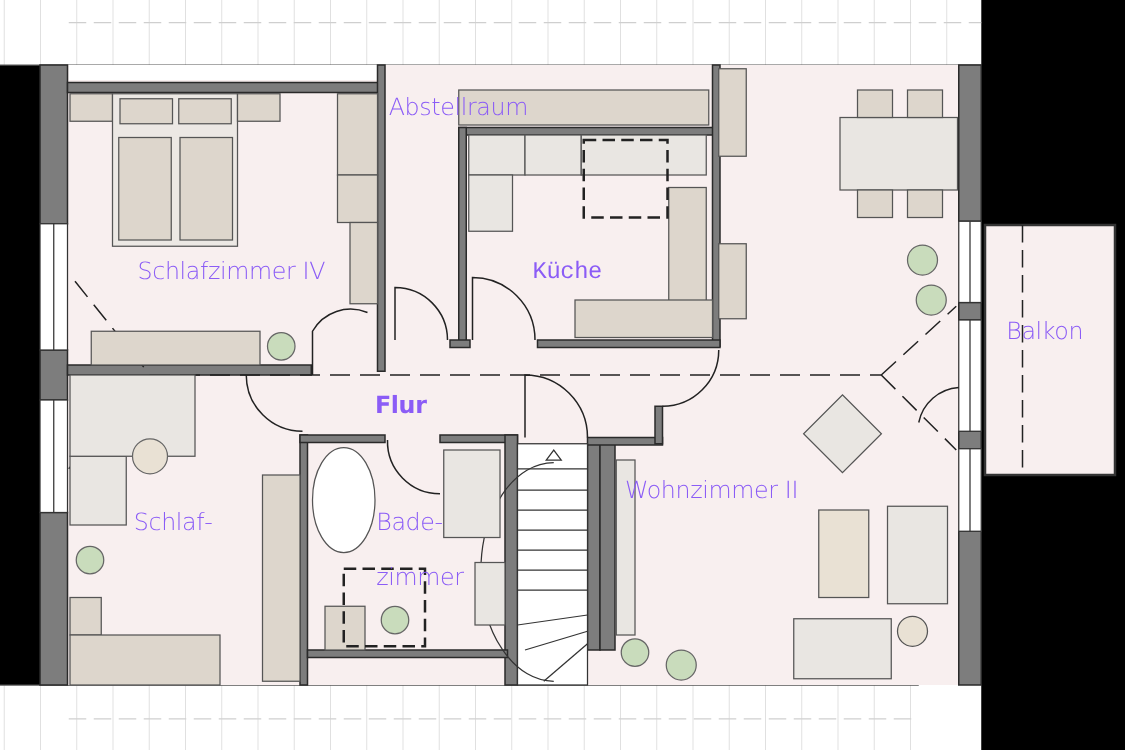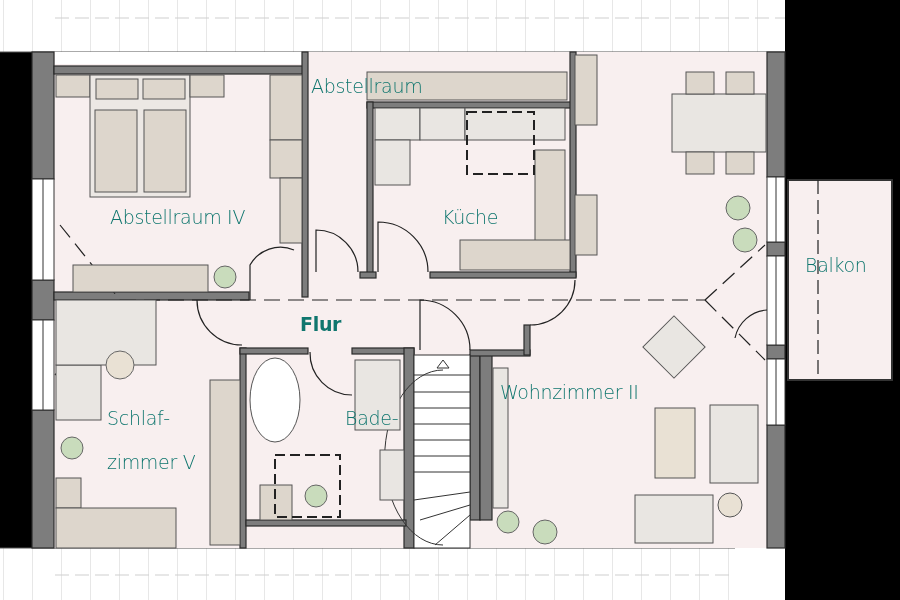--- a/index.html
+++ b/index.html
@@ -1,18 +1,18 @@
 <!DOCTYPE html>
 <html><head>
 <meta charset="utf-8">
 <style>
   html, body { margin: 0; padding: 0; background: #ffffff; }
   body { width: 900px; height: 600px; overflow: hidden; position: relative; font-family: "DejaVu Sans", sans-serif; }
   #plan { position: absolute; left: 0; top: 0; width: 900px; height: 600px; }
-  .room-label { position: absolute; font-family: "DejaVu Sans", sans-serif; color: #0f766e; font-size: 19px; letter-spacing: -0.3px; white-space: nowrap; line-height: 1; font-weight: 300; }
+  .room-label { position: absolute; font-family: "DejaVu Sans", sans-serif; color: #8b5cf6; font-size: 19px; letter-spacing: -0.3px; white-space: nowrap; line-height: 1; font-weight: 300; }
   .room-label.two-line { line-height: 44px; }
   .room-label span { display: block; }
 </style>
 </head>
 <body>
 
 <svg id="plan" viewBox="0 0 900 600" xmlns="http://www.w3.org/2000/svg">
   <defs>
     <pattern id="roofgrid" width="29" height="600" patternUnits="userSpaceOnUse" x="3">
       <line x1="0" y1="0" x2="0" y2="600" stroke="#cfcfcf" stroke-width="1"></line>
@@ -177,25 +177,25 @@
     <circle cx="545" cy="532" r="12"></circle>
     <circle cx="120" cy="365" r="14" fill="#e9e1d4"></circle>
   </g>
 
   <g stroke="#222" stroke-width="2" stroke-dasharray="10,5" fill="none">
     <rect x="467" y="112" width="67" height="62"></rect>
     <rect x="275" y="455" width="65" height="62"></rect>
   </g>
 </svg>
 
-<div class="room-label" style="left:110px; top:208px;">Abstellraum IV</div>
+<div class="room-label" style="left:110px; top:208px;">Schlafzimmer IV</div>
 <div class="room-label" style="left:311px; top:77px;">Abstellraum</div>
-<div class="room-label" style="left:442px; top:208px;">Küche</div>
+<div class="room-label" style="left:426px; top:208px;font-family:Liberation Mono, monospace;">Küche</div>
 <div class="room-label" style="left:805px; top:256px;">Balkon</div>
 <div class="room-label" style="left:300px; top:315px;font-weight:bold;">Flur</div>
-<div class="room-label two-line" style="left:107px; top:396px;">
+<div class="room-label two-line" style="left:107px; top:396px;text-align:center;">
   <span>Schlaf-</span>
-  <span>zimmer V</span>
 </div>
-<div class="room-label two-line" style="left:301px; top:396px;margin-left:44px;">
+<div class="room-label two-line" style="left:301px; top:396px;">
   <span>Bade-</span>
+  <span>zimmer</span>
 </div>
 <div class="room-label" style="left:500px; top:383px;">Wohnzimmer II</div>
 
 </body></html>

